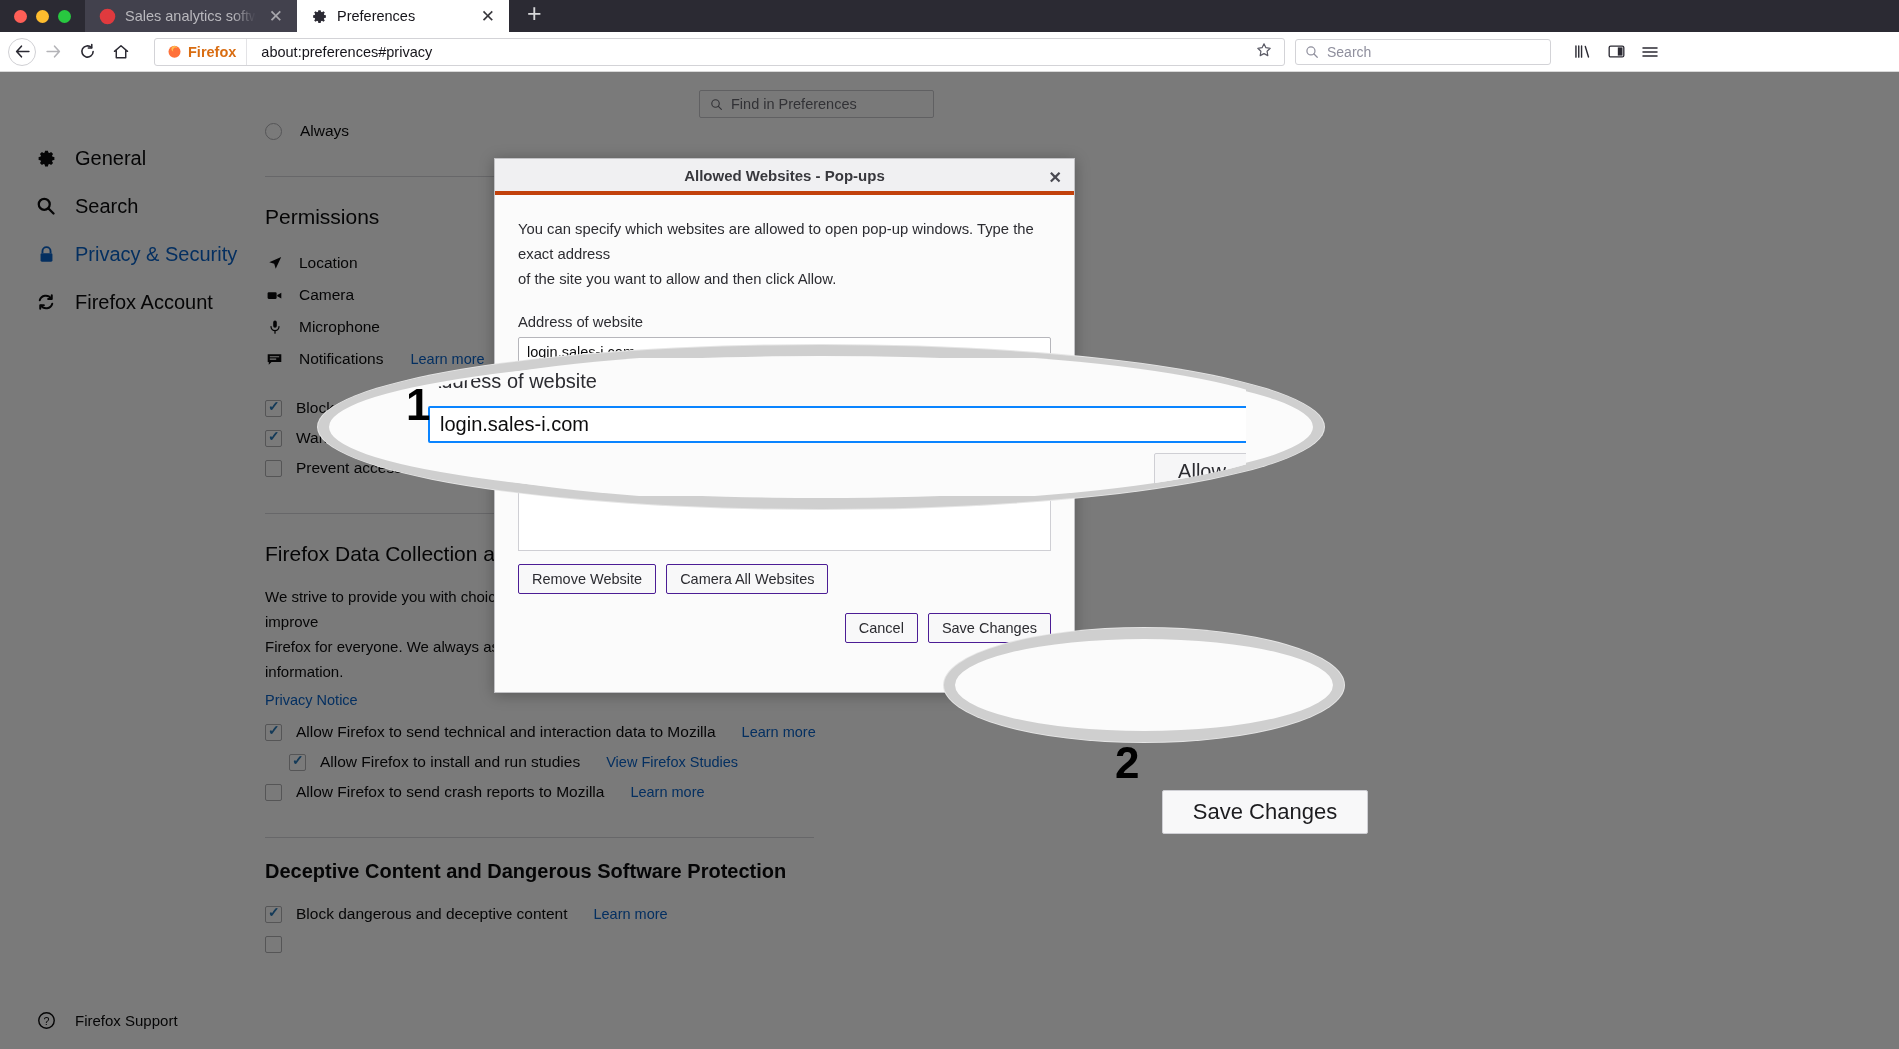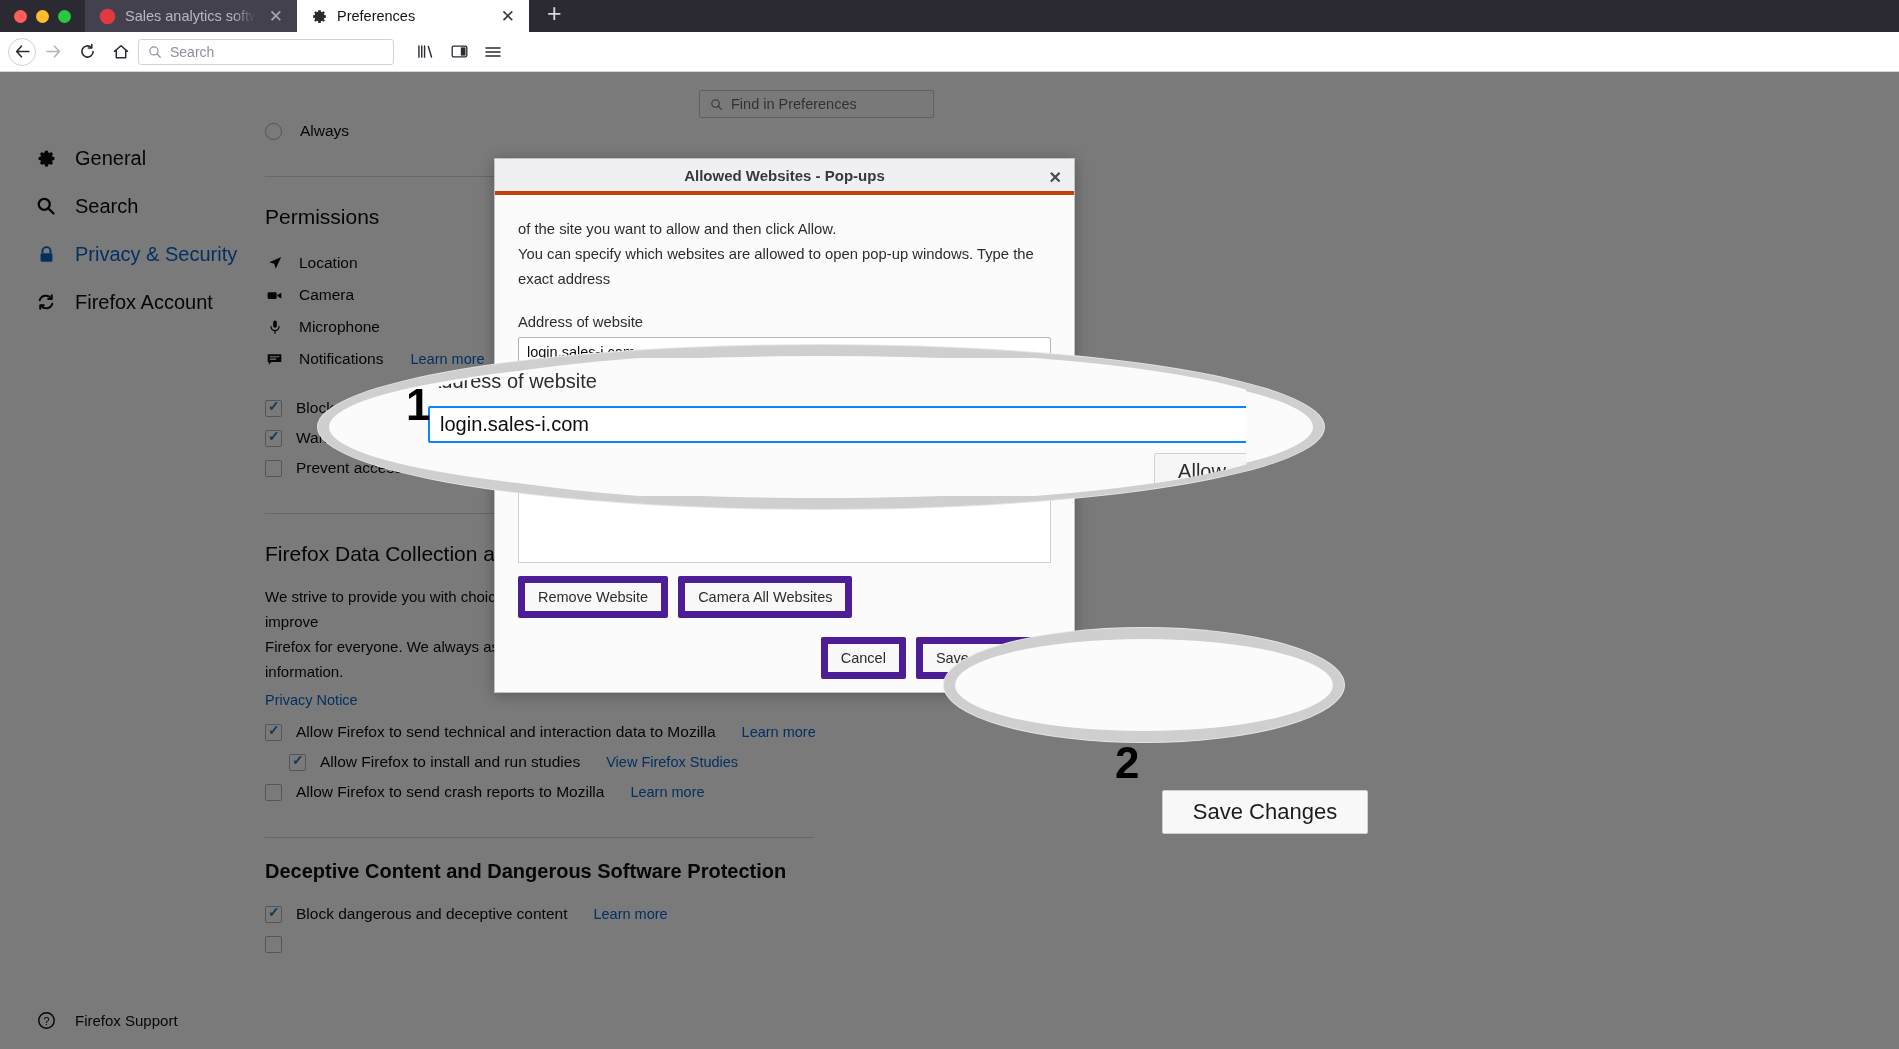--- a/index.html
+++ b/index.html
@@ -19,21 +19,21 @@
   .dot { width: 13px; height: 13px; border-radius: 50%; }
   .dot.red { background: #ff5f57; }
   .dot.yellow { background: #febc2e; }
   .dot.green { background: #28c840; }
 
   .tab {
     height: 32px; display: flex; align-items: center; gap: 9px;
     padding: 0 10px 0 14px; font-size: 14.5px; position: relative;
   }
   .tab.inactive { background: #42414d; color: #b9b8bd; width: 212px; }
-  .tab.active   { background: #ffffff; color: #15141a; width: 232px; }
+  .tab.active   { background: #ffffff; color: #15141a; width: 212px; }
   .tab .tab-title {
     flex: 1; white-space: nowrap; overflow: hidden;
     -webkit-mask-image: linear-gradient(to right, #000 82%, transparent 100%);
             mask-image: linear-gradient(to right, #000 82%, transparent 100%);
   }
   .tab .tab-close { font-size: 17px; line-height: 1; opacity: .85; padding: 0 4px; }
   .tab-favicon { width: 17px; height: 17px; flex: none; }
   .newtab { color: #d8d8da; font-size: 25px; line-height: 1; padding: 0 16px 6px 18px; }
 
   .navbar {
@@ -135,21 +135,21 @@
   .dlg-x { position: absolute; right: 12px; top: 9px; font-size: 16px; color: #4a4a52; }
   .dlg-body { padding: 22px 23px 0 23px; }
   .dlg-desc { font-size: 14.8px; color: #2c2c31; line-height: 25px; }
   .dlg-label { font-size: 14.8px; color: #2c2c31; margin: 22px 0 7px 0; }
   .dlg-input {
     height: 29px; border: 1px solid #b6b6bb; border-radius: 2px; background: #fff;
     display: flex; align-items: center; padding: 0 8px; font-size: 14.5px; color: #0c0c0d;
   }
   .dlg-allowrow { display: flex; justify-content: flex-end; margin-top: 12px; }
   .btn {
-    border: 7px solid #4c1d95; background: #f8f8f9; border-radius: 2px;
+    border: 1px solid #4c1d95; background: #f8f8f9; border-radius: 2px;
     font-size: 14.5px; color: #2c2c31; padding: 6px 13px; line-height: 16px;
   }
   .dlg-list {
     margin: 16px 0 0 0; height: 127px; background: #fff;
     border: 1px solid #cfcfd4;
   }
   .dlg-list-head { height: 25px; border-bottom: 1px solid #dedee2; background: #fbfbfb; }
   .dlg-btns { display: flex; gap: 10px; margin-top: 13px; }
   .dlg-foot { display: flex; justify-content: flex-end; gap: 10px; margin-top: 19px; }
 
@@ -211,20 +211,35 @@
           <path d="M13.3 8a5.3 5.3 0 11-1.6-3.8" stroke="#2b2a33" stroke-width="1.5" fill="none" stroke-linecap="round"></path>
           <path d="M12 1.5v3.2H8.8" stroke="#2b2a33" stroke-width="1.5" fill="none" stroke-linecap="round" stroke-linejoin="round"></path>
         </svg>
     </div>
     <div class="navbtn">
       <svg width="18" height="18" viewBox="0 0 16 16">
           <path d="M2.2 7.4L8 2.4l5.8 5M3.8 6.6v6.6h8.4V6.6" stroke="#2b2a33" stroke-width="1.3" fill="none" stroke-linecap="round" stroke-linejoin="round"></path>
         </svg>
     </div>
 
+    <div class="urlbar">
+      <div class="ffbadge">
+        <svg width="15" height="15" viewBox="0 0 16 16">
+          <circle cx="8" cy="8.3" r="6.4" fill="#ff7139"></circle>
+          <path d="M8 2.2c1.6 0 2.6 1 3 2.1-.9-.5-2.3-.8-3.6.1C6 5.4 6.1 7.2 7 8c-1.5-.2-2.3-1.4-2.3-2.6 0-1.8 1.4-3.2 3.3-3.2z" fill="#ffbd4f"></path>
+        </svg>
+        <span class="label">Firefox</span>
+      </div>
+      <span class="url-text">about:preferences#privacy</span>
+      <span class="star">
+        <svg width="16" height="16" viewBox="0 0 16 16">
+            <path d="M8 1.8l1.9 3.9 4.3.6-3.1 3 .7 4.3L8 11.6l-3.8 2 .7-4.3-3.1-3 4.3-.6z" fill="none" stroke="#5b5b66" stroke-width="1.2" stroke-linejoin="round"></path>
+          </svg>
+      </span>
+    </div>
 
     <div class="searchbar">
       <svg width="14" height="14" viewBox="0 0 16 16">
           <circle cx="6.8" cy="6.8" r="4.6" fill="none" stroke="#8f8f9d" stroke-width="1.4"></circle>
           <path d="M10.3 10.3L14 14" stroke="#8f8f9d" stroke-width="1.4" stroke-linecap="round"></path>
         </svg>
       <span>Search</span>
     </div>
 
     <div class="toolicons">
@@ -410,22 +425,22 @@
 
     <div class="prefs-dim"></div>
   </div>
 
   <div class="dlg">
     <div class="dlg-title">
       <span>Allowed Websites - Pop-ups</span>
       <span class="dlg-x" title="close-icon">✕</span>
     </div>
     <div class="dlg-body">
+      <div class="dlg-desc">You can specify which websites are allowed to open pop-up windows. Type the exact address</div>
       <div class="dlg-desc">of the site you want to allow and then click Allow.</div>
-      <div class="dlg-desc">You can specify which websites are allowed to open pop-up windows. Type the exact address</div>
 
       <div class="dlg-label">Address of website</div>
       <div class="dlg-input">
         <span>login.sales-i.com</span>
       </div>
 
       <div class="dlg-allowrow">
         <button class="btn">Allow</button>
       </div>
 

